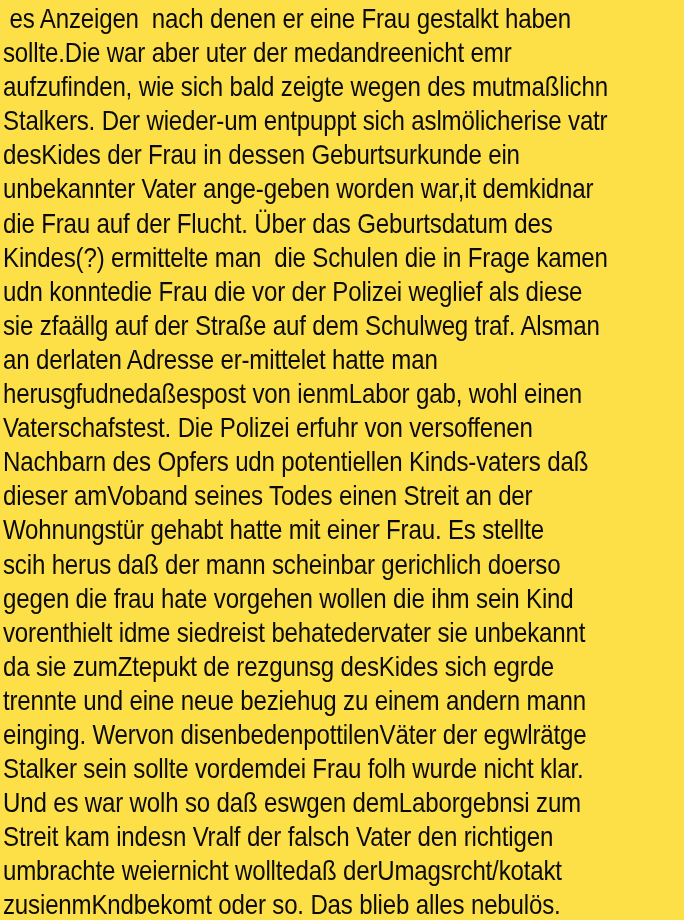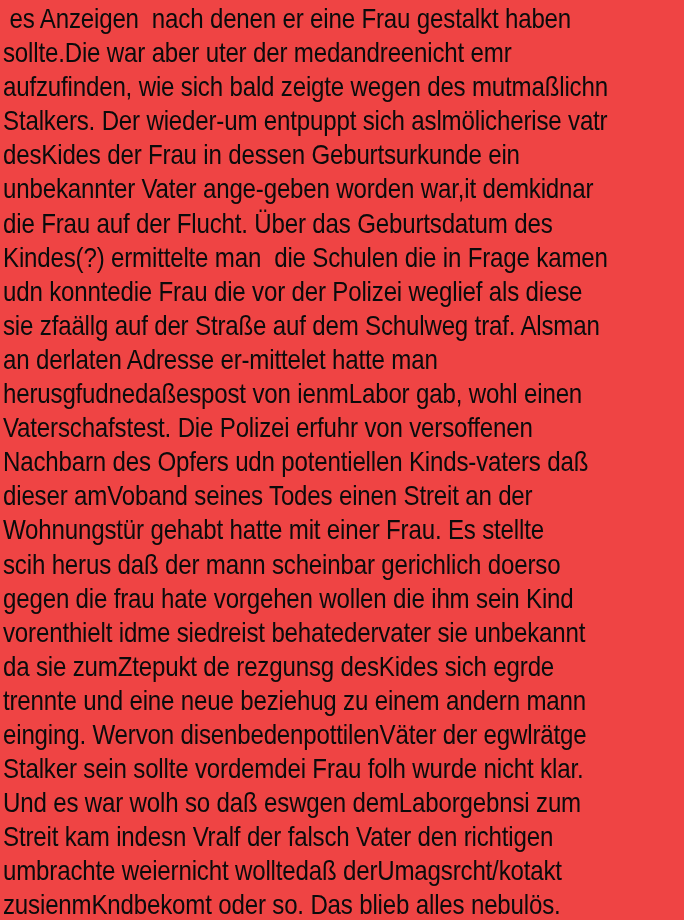--- a/index.html
+++ b/index.html
@@ -8,21 +8,21 @@
     background: #ffffff;
   }
   body {
     width: 684px;
     height: 920px;
     overflow: hidden;
   }
   .page {
     width: 684px;
     height: 920px;
-    background: #ef4444;
+    background: #fde047;
     box-sizing: border-box;
     padding: 2px 0 0 3px;
   }
   .doc-text {
     font-family: "Liberation Sans", sans-serif;
     font-size: 28px;
     line-height: 34.1px;
     color: #0b0b0b;
     font-weight: 400;
   }

